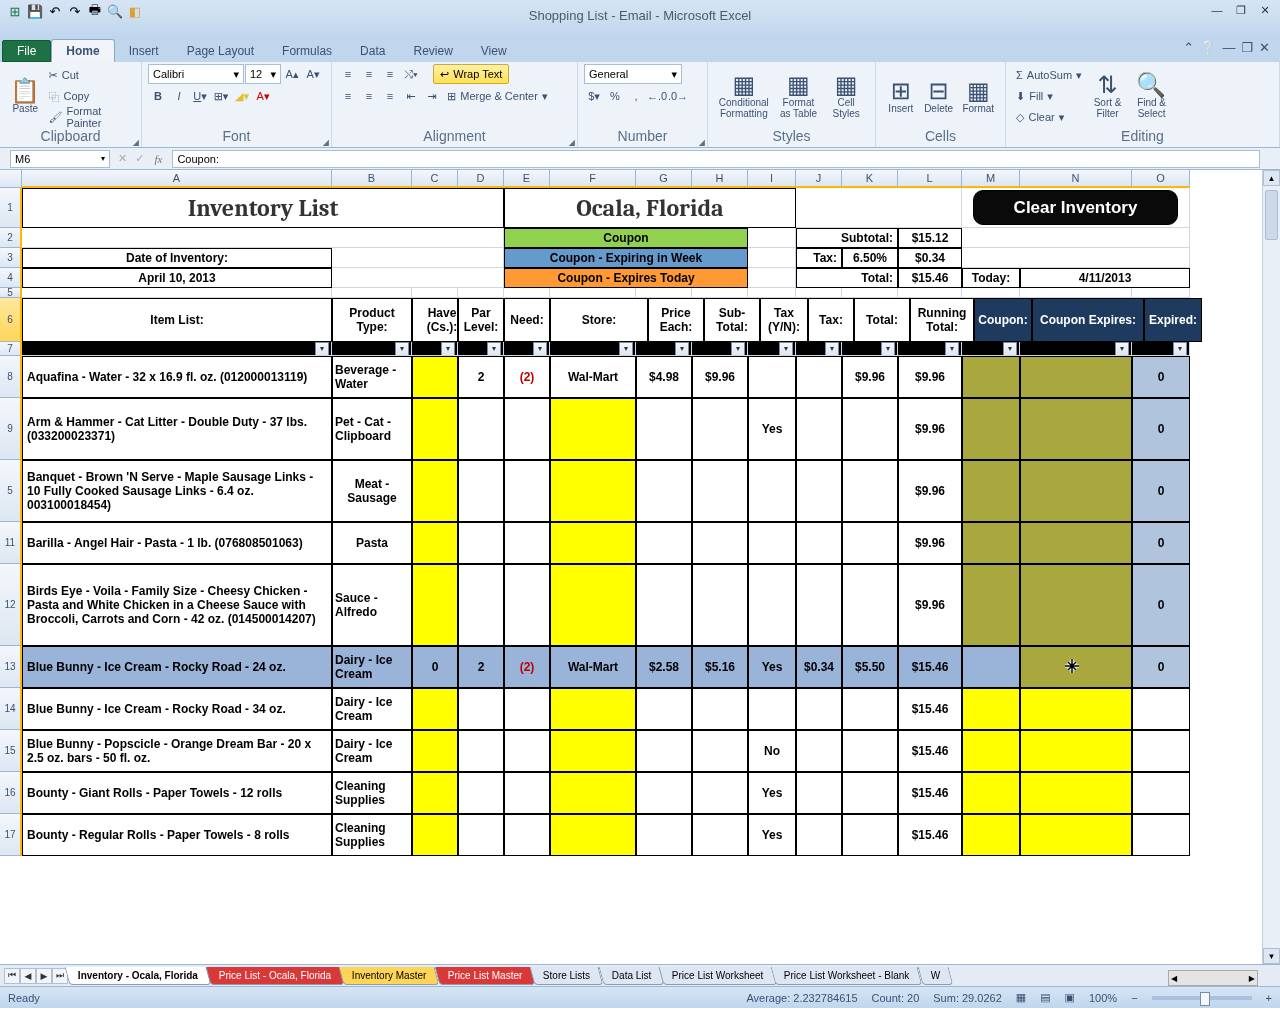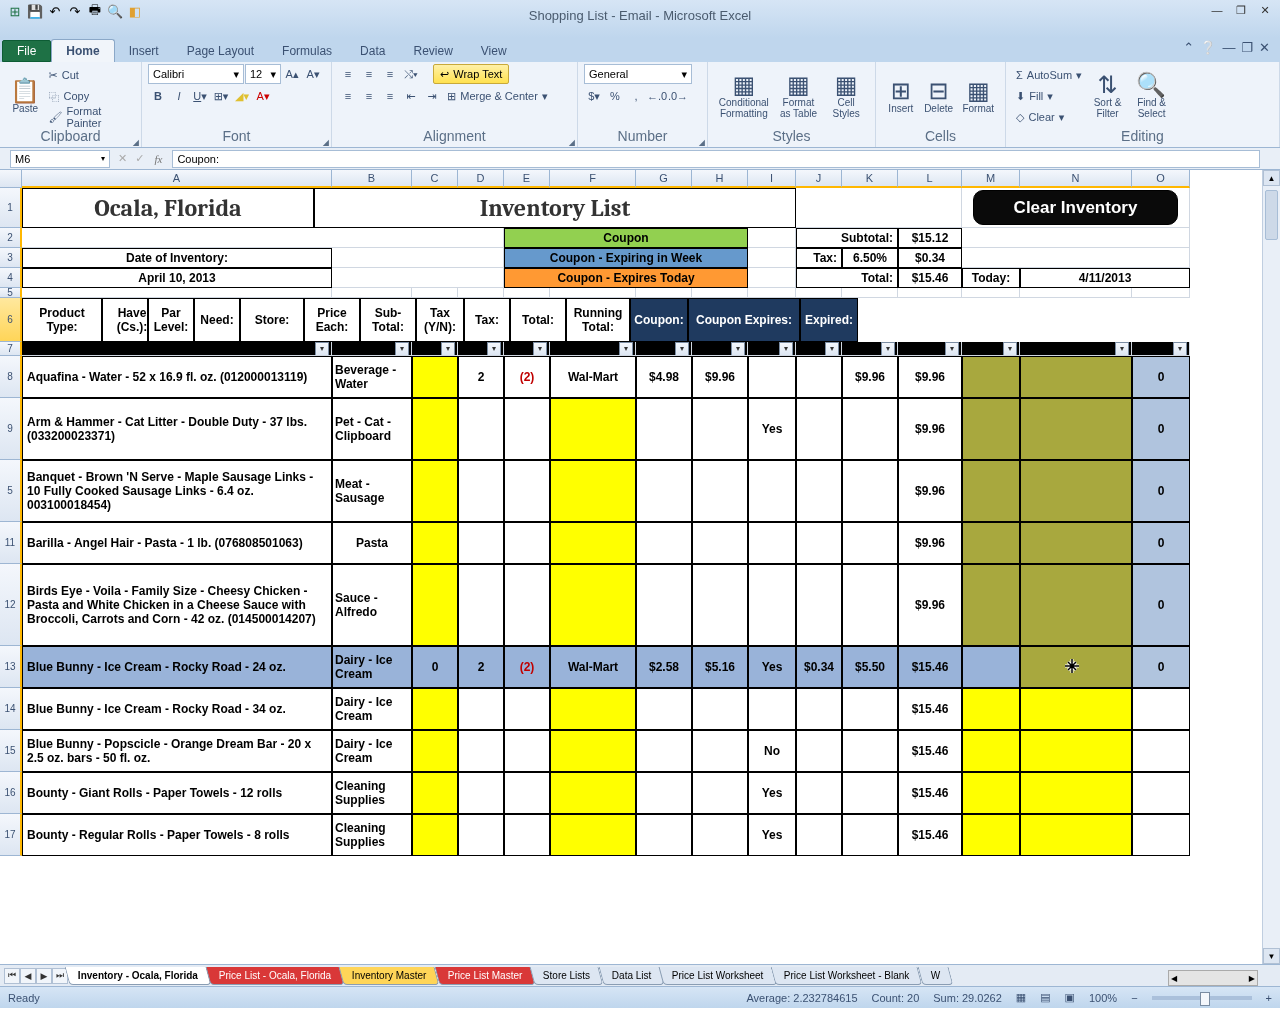--- a/index.html
+++ b/index.html
@@ -207,21 +207,21 @@
         <span class="icon-btn">⇤</span>
         <span class="icon-btn">⇥</span>
         <span class="small-btn"><span>⊞</span><span>Merge &amp; Center</span>▾</span>
       </div>
     </div>
     <div class="group-label">Alignment</div>
     <span class="launcher">◢</span>
   </div>
   <div class="group" style="width:130px">
     <div class="group-body" style="flex-direction:column;align-items:flex-start;gap:2px">
-      <span class="combo" style="width:108px">
+      <span class="combo" style="width:98px">
           <span>General</span>
           <span>▾</span>
         </span>
       <div class="icon-row">
         <span class="icon-btn">$▾</span>
         <span class="icon-btn">%</span>
         <span class="icon-btn">,</span>
         <span class="icon-btn">←.0</span>
         <span class="icon-btn">.0→</span>
       </div>
@@ -334,22 +334,22 @@
       <div class="row-h" style="height: 42px;">11</div>
       <div class="row-h" style="height: 82px;">12</div>
       <div class="row-h" style="height: 42px;">13</div>
       <div class="row-h" style="height: 42px;">14</div>
       <div class="row-h" style="height: 42px;">15</div>
       <div class="row-h" style="height: 42px;">16</div>
       <div class="row-h" style="height: 42px;">17</div>
     </div>
   <div class="cells" id="cells">
       <div class="row" style="height: 40px;">
+        <div class="cell title-cell border" style="width: 482px; height: 100%;">Inventory List</div>
         <div class="cell title-cell border" style="width: 292px; height: 100%;">Ocala, Florida</div>
-        <div class="cell title-cell border" style="width: 482px; height: 100%;">Inventory List</div>
         <div class="cell " style="width: 166px; height: 100%;"></div>
         <div class="cell " style="width: 228px; height: 100%; position: relative;">
           <div class="clear-btn" style="width:92%;height:90%">Clear Inventory</div>
         </div>
       </div>
       <div class="row" style="height: 20px; text-align: center;">
         <div class="cell " style="width: 482px; height: 100%;"></div>
         <div class="cell bold border green-box" style="width: 244px; height: 100%;">Coupon</div>
         <div class="cell " style="width: 48px; height: 100%;"></div>
         <div class="cell bold right border" style="width: 102px; height: 100%;">Subtotal:</div>
@@ -387,25 +387,26 @@
         <div class="cell " style="width: 56px; height: 100%;"></div>
         <div class="cell " style="width: 48px; height: 100%;"></div>
         <div class="cell " style="width: 46px; height: 100%;"></div>
         <div class="cell " style="width: 56px; height: 100%;"></div>
         <div class="cell " style="width: 64px; height: 100%;"></div>
         <div class="cell " style="width: 58px; height: 100%;"></div>
         <div class="cell " style="width: 112px; height: 100%;"></div>
         <div class="cell " style="width: 58px; height: 100%;"></div>
       </div>
       <div class="row" style="height: 44px;">
+        <div class="cell hdr-cell border" style="width: 310px; height: 100%;">Item List:</div>
         <div class="cell hdr-cell border" style="width: 80px; height: 100%;">Product Type:</div>
         <div class="cell hdr-cell border" style="width: 46px; height: 100%; padding-left: 16px;">Have (Cs.):</div>
         <div class="cell hdr-cell border" style="width: 46px; height: 100%;">Par Level:</div>
         <div class="cell hdr-cell border" style="width: 46px; height: 100%;">Need:</div>
-        <div class="cell hdr-cell border" style="width: 64px; height: 100%;">Store:</div>
+        <div class="cell hdr-cell border" style="width: 98px; height: 100%;">Store:</div>
         <div class="cell hdr-cell border" style="width: 56px; height: 100%;">Price Each:</div>
         <div class="cell hdr-cell border" style="width: 56px; height: 100%;">Sub-Total:</div>
         <div class="cell hdr-cell border" style="width: 48px; height: 100%;">Tax (Y/N):</div>
         <div class="cell hdr-cell border" style="width: 46px; height: 100%;">Tax:</div>
         <div class="cell hdr-cell border" style="width: 56px; height: 100%;">Total:</div>
         <div class="cell hdr-cell border" style="width: 64px; height: 100%;">Running Total:</div>
         <div class="cell hdr-cell border dark-hdr" style="width: 58px; height: 100%;">Coupon:</div>
         <div class="cell hdr-cell border dark-hdr" style="width: 112px; height: 100%;">Coupon Expires:</div>
         <div class="cell hdr-cell border dark-hdr" style="width: 58px; height: 100%;">Expired:</div>
       </div>
@@ -450,21 +451,21 @@
           <div class="filter-arrow">▾</div>
         </div>
         <div class="cell " style="width: 112px; height: 100%;">
           <div class="filter-arrow">▾</div>
         </div>
         <div class="cell " style="width: 58px; height: 100%;">
           <div class="filter-arrow">▾</div>
         </div>
       </div>
       <div class="row" style="height: 42px;">
-        <div class="cell border left bold " style="width: 310px; height: 100%;">Aquafina - Water - 52 x 16.9 fl. oz. (012000013119)</div>
+        <div class="cell border left bold " style="width: 310px; height: 100%;">Aquafina - Water - 32 x 16.9 fl. oz. (012000013119)</div>
         <div class="cell border bold " style="width: 80px; height: 100%;">Beverage - Water</div>
         <div class="cell border bold yellow" style="width: 46px; height: 100%;"></div>
         <div class="cell border bold " style="width: 46px; height: 100%;">2</div>
         <div class="cell border red-neg " style="width: 46px; height: 100%;">(2)</div>
         <div class="cell border bold " style="width: 86px; height: 100%;">Wal-Mart</div>
         <div class="cell border bold " style="width: 56px; height: 100%;">$4.98</div>
         <div class="cell border bold " style="width: 56px; height: 100%;">$9.96</div>
         <div class="cell border bold " style="width: 48px; height: 100%;"></div>
         <div class="cell border bold " style="width: 46px; height: 100%;"></div>
         <div class="cell border bold " style="width: 56px; height: 100%;">$9.96</div>
@@ -485,21 +486,21 @@
         <div class="cell border bold " style="width: 48px; height: 100%;">Yes</div>
         <div class="cell border bold " style="width: 46px; height: 100%;"></div>
         <div class="cell border bold " style="width: 56px; height: 100%;"></div>
         <div class="cell border bold " style="width: 64px; height: 100%;">$9.96</div>
         <div class="cell border olive" style="width: 58px; height: 100%;"></div>
         <div class="cell border olive" style="width: 112px; height: 100%;"></div>
         <div class="cell border bold lightblue" style="width: 58px; height: 100%;">0</div>
       </div>
       <div class="row" style="height: 62px;">
         <div class="cell border left bold " style="width: 310px; height: 100%;">Banquet - Brown 'N Serve - Maple Sausage Links - 10 Fully Cooked Sausage Links - 6.4 oz. 003100018454)</div>
-        <div class="cell border bold " style="width: 80px; height: 100%;">Meat - Sausage</div>
+        <div class="cell border bold " style="width: 80px; height: 100%; text-align: center;">Meat - Sausage</div>
         <div class="cell border bold yellow" style="width: 46px; height: 100%;"></div>
         <div class="cell border bold " style="width: 46px; height: 100%;"></div>
         <div class="cell border red-neg " style="width: 46px; height: 100%;"></div>
         <div class="cell border bold yellow" style="width: 86px; height: 100%;"></div>
         <div class="cell border bold " style="width: 56px; height: 100%;"></div>
         <div class="cell border bold " style="width: 56px; height: 100%;"></div>
         <div class="cell border bold " style="width: 48px; height: 100%;"></div>
         <div class="cell border bold " style="width: 46px; height: 100%;"></div>
         <div class="cell border bold " style="width: 56px; height: 100%;"></div>
         <div class="cell border bold " style="width: 64px; height: 100%;">$9.96</div>

